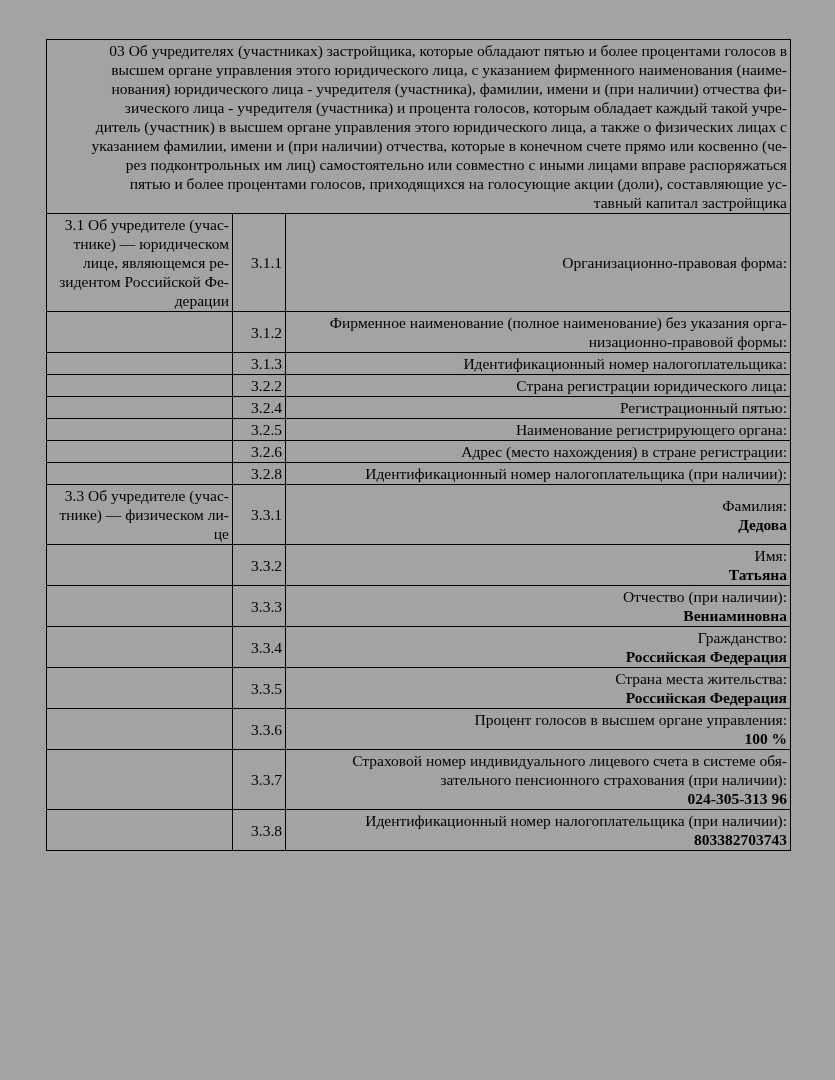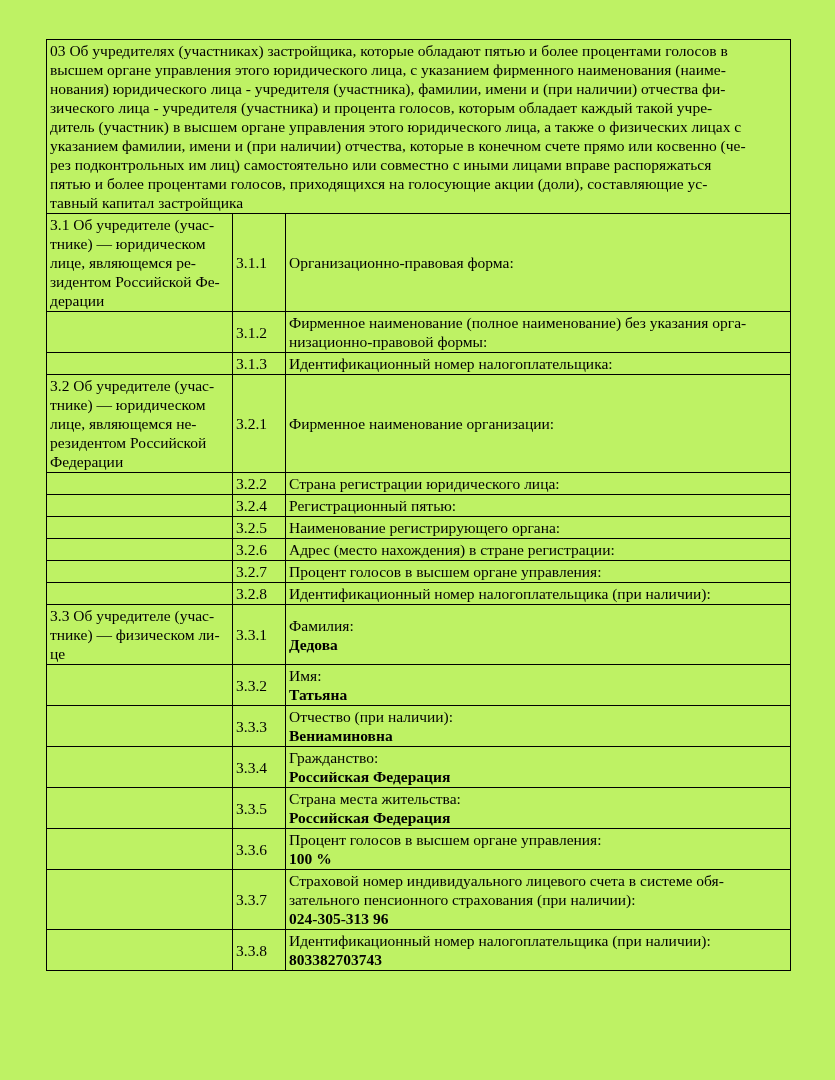--- a/index.html
+++ b/index.html
@@ -4,25 +4,26 @@
 <style>
   html, body {
     margin: 0;
     padding: 0;
     background: #ffffff;
   }
   .page {
     position: relative;
     width: 835px;
     height: 1080px;
-    background: #bef264;
+    background: #a3a3a3;
     font-family: "Liberation Serif", "DejaVu Serif", serif;
     font-size: 15.5px;
     color: #000000;
     overflow: hidden;
+    text-align: right;
   }
   table.doc-table {
     position: absolute;
     left: 46px;
     top: 39px;
     width: 744px;
     border-collapse: collapse;
     table-layout: fixed;
   }
   table.doc-table td {
@@ -99,31 +100,20 @@
           </td>
         </tr>
         <tr>
           <td class="c1"></td>
           <td class="c2">3.1.3</td>
           <td class="c3">
             <div class="lbl">Идентификационный номер налогоплательщика:</div>
           </td>
         </tr>
         <tr>
-          <td class="c1">3.2 Об учредителе (учас-
-тнике) — юридическом
-лице, являющемся не-
-резидентом Российской
-Федерации</td>
-          <td class="c2">3.2.1</td>
-          <td class="c3">
-            <div class="lbl">Фирменное наименование организации:</div>
-          </td>
-        </tr>
-        <tr>
           <td class="c1"></td>
           <td class="c2">3.2.2</td>
           <td class="c3">
             <div class="lbl">Страна регистрации юридического лица:</div>
           </td>
         </tr>
         <tr>
           <td class="c1"></td>
           <td class="c2">3.2.4</td>
           <td class="c3">
@@ -135,27 +125,20 @@
           <td class="c2">3.2.5</td>
           <td class="c3">
             <div class="lbl">Наименование регистрирующего органа:</div>
           </td>
         </tr>
         <tr>
           <td class="c1"></td>
           <td class="c2">3.2.6</td>
           <td class="c3">
             <div class="lbl">Адрес (место нахождения) в стране регистрации:</div>
-          </td>
-        </tr>
-        <tr>
-          <td class="c1"></td>
-          <td class="c2">3.2.7</td>
-          <td class="c3">
-            <div class="lbl">Процент голосов в высшем органе управления:</div>
           </td>
         </tr>
         <tr>
           <td class="c1"></td>
           <td class="c2">3.2.8</td>
           <td class="c3">
             <div class="lbl">Идентификационный номер налогоплательщика (при наличии):</div>
           </td>
         </tr>
         <tr>

